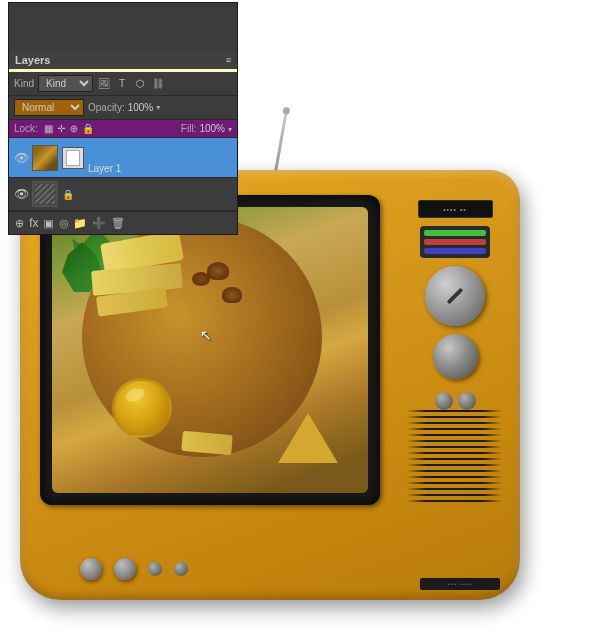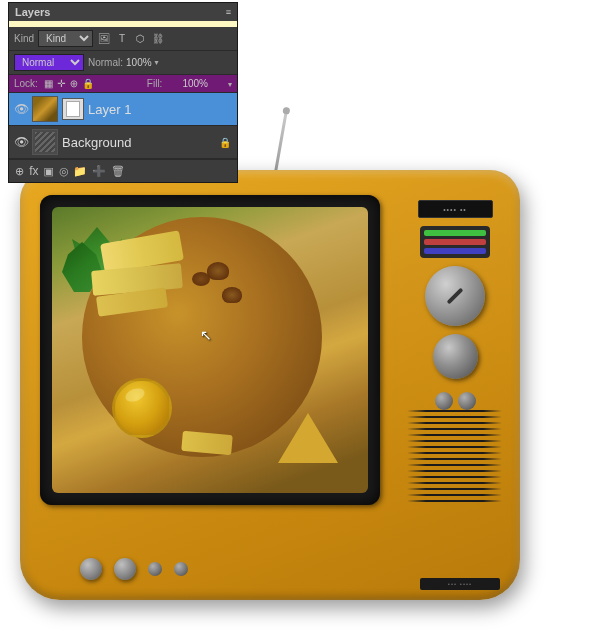--- a/index.html
+++ b/index.html
@@ -23,24 +23,25 @@
       z-index: 100;
       font-size: 11px;
       color: #ccc;
     }
     .layers-titlebar {
       display: flex;
       justify-content: space-between;
       align-items: center;
       background: #404040;
       padding: 3px 6px;
-      border-bottom: 6px solid #fef9c3;
+      border-bottom: 3px solid #fef9c3;
       font-size: 11px;
       font-weight: bold;
       color: #ccc;
+      margin-top: 48px;
     }
     .layers-titlebar-icons {
       display: flex;
       gap: 4px;
       font-size: 9px;
     }
     .layers-toolbar {
       display: flex;
       align-items: center;
       padding: 3px 5px;
@@ -67,21 +68,21 @@
     }
     .layers-blending {
       display: flex;
       align-items: center;
       padding: 3px 5px;
       gap: 4px;
       border-bottom: 1px solid #2a2a2a;
       background: #3c3c3c;
     }
     .blend-select {
-      background: #6d28d9;
+      background: #a16207;
       border: 1px solid #222;
       color: #ccc;
       font-size: 10px;
       padding: 1px 3px;
       width: 70px;
     }
     .opacity-row {
       display: flex;
       align-items: center;
       gap: 3px;
@@ -100,21 +101,21 @@
     }
     .lock-label { color: #aaa; margin-right: 2px; }
     .lock-icon {
       font-size: 10px;
       color: #bbb;
       cursor: pointer;
     }
     .fill-row {
       display: flex;
       align-items: flex-end;
-      gap: 20px;
+      gap: 3px;
       font-size: 10px;
       margin-left: auto;
     }
     .fill-label { color: #aaa; }
     .fill-val { color: #ccc; }
 
     
     .layer-row {
       display: flex;
       align-items: center;
@@ -146,23 +147,24 @@
       height: 100%;
     }
     .layer-mask {
       width: 22px;
       height: 22px;
       border: 1px solid #555;
       background: #555;
       flex-shrink: 0;
     }
     .layer-name {
-      font-size: 13px;
+      font-size: 10px;
       color: #ddd;
       flex: 1;
+      margin-top: 22px;
     }
     .layer-lock-icon {
       font-size: 10px;
       color: #aaa;
     }
 
     
     .layers-bottom {
       display: flex;
       align-items: center;
@@ -568,21 +570,21 @@
     <span class="toolbar-icon">⛓</span>
   </div>
 
   <div class="layers-blending">
     <select class="blend-select">
       <option>Normal</option>
       <option>Multiply</option>
       <option>Screen</option>
     </select>
     <div class="opacity-row">
-      <span class="opacity-label">Normal:</span>
+      <span class="opacity-label">Opacity:</span>
       <span class="opacity-val">100%</span>
       <span style="font-size:8px;color:#aaa;">▾</span>
     </div>
   </div>
 
   <div class="layers-lock">
     <span class="lock-label">Lock:</span>
     <span class="lock-icon">▦</span>
     <span class="lock-icon">✛</span>
     <span class="lock-icon">⊕</span>
@@ -603,21 +605,20 @@
       <div style="width:14px;height:16px;background:white;border:1px solid #aaa;"></div>
     </div>
     <span class="layer-name">Layer 1</span>
   </div>
 
   <div class="layer-row">
     <span class="layer-eye">👁</span>
     <div class="layer-thumb" style="background:#4a4a4a;width:26px;height:26px;display:flex;align-items:center;justify-content:center;">
       <div style="width:20px;height:20px;background:linear-gradient(135deg,#666 25%,#444 25%,#444 50%,#666 50%,#666 75%,#444 75%);background-size:6px 6px;"></div>
     </div>
-    <span class="layer-name">Background</span>
     <span class="layer-lock-icon">🔒</span>
   </div>
 
   <div class="layers-bottom">
     <span class="bottom-icon">⊕</span>
     <span class="bottom-icon" style="font-size:12px;">fx</span>
     <span class="bottom-icon">▣</span>
     <span class="bottom-icon">◎</span>
     <span class="bottom-icon">📁</span>
     <span class="bottom-icon">➕</span>

